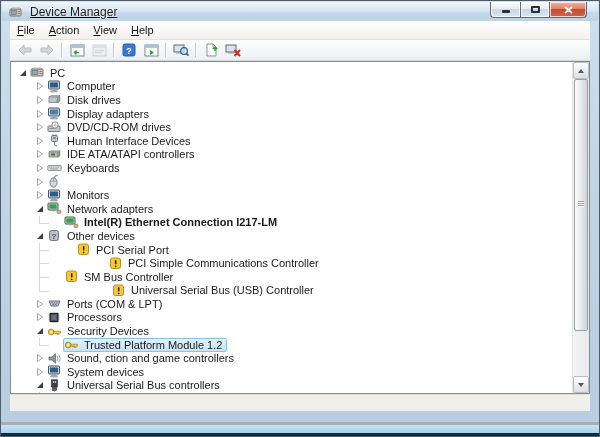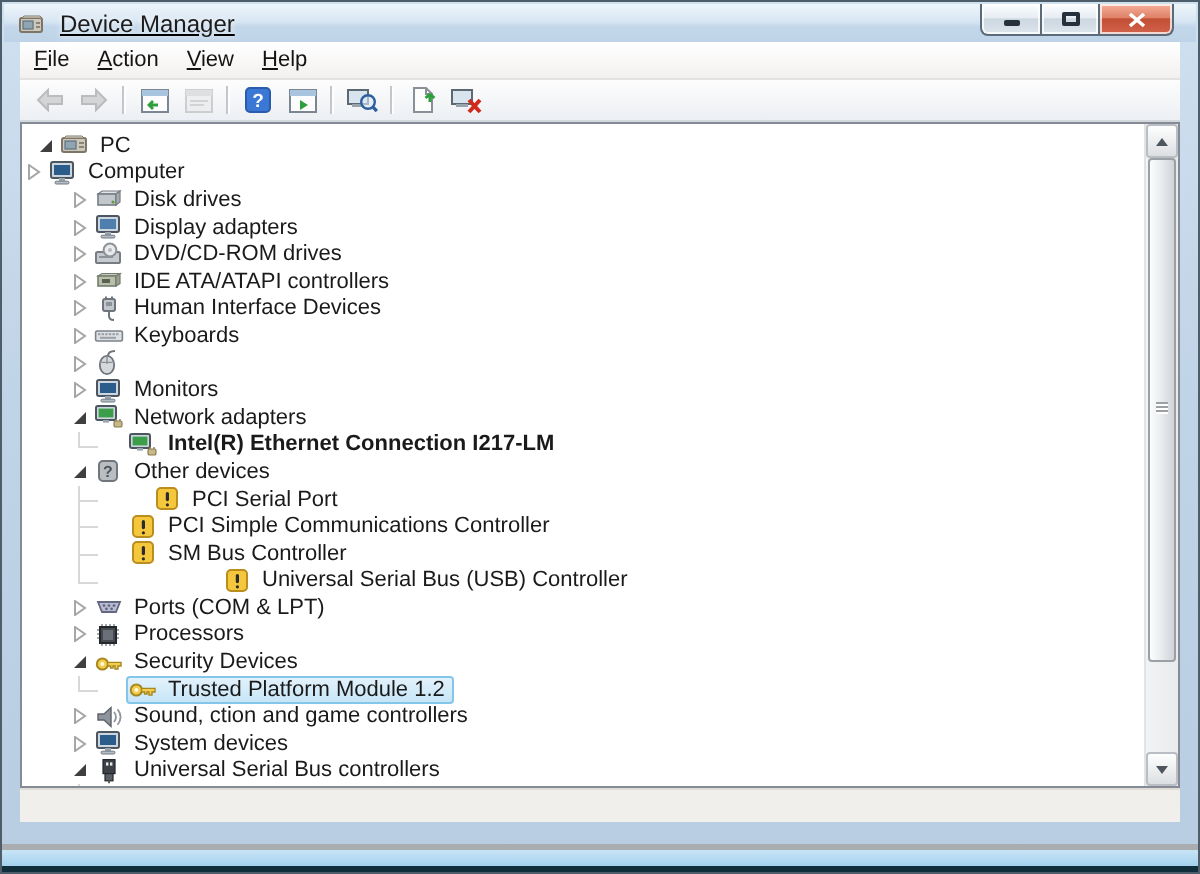--- a/index.html
+++ b/index.html
@@ -196,21 +196,21 @@
                   <rect x="1" y="3" width="12" height="7" rx="1" fill="#cfc7ba" stroke="#7d7668"></rect>
                   <rect x="2.5" y="4.5" width="5.5" height="4" fill="#8fa6b2" stroke="#5d7280" stroke-width=".6"></rect>
                   <rect x="9.5" y="5" width="2.5" height="1" fill="#8a8478"></rect>
                   <rect x="9.5" y="7" width="2.5" height="1" fill="#8a8478"></rect>
                   <path d="M3 2 h8 l1 1 h-10 z" fill="#e8e2d6" stroke="#7d7668" stroke-width=".5"></path>
                 </svg>
               </span>
               <span class="row-label">PC</span>
             </span>
           </div>
-          <div class="tree-row" style="">
+          <div class="tree-row" style="padding-left: 23px;">
             <span class="arrow-slot">
               <svg width="8" height="8" viewBox="0 0 8 8">
                 <path d="M1.5 0.5 L6.5 4 L1.5 7.5 Z" fill="#ffffff" stroke="#a6a6a6"></path>
               </svg>
             </span>
             <span class="sel-wrap">
               <span class="row-icon">
                 <svg width="15" height="13" viewBox="0 0 15 13">
                   <rect x="1.5" y="1" width="11" height="8" rx="1" fill="#cdd6de" stroke="#4c5660"></rect>
                   <rect x="3" y="2.5" width="8" height="5" fill="#2a5d8c"></rect>
@@ -277,45 +277,45 @@
           </div>
           <div class="tree-row" style="padding-left: 23px;">
             <span class="arrow-slot">
               <svg width="8" height="8" viewBox="0 0 8 8">
                 <path d="M1.5 0.5 L6.5 4 L1.5 7.5 Z" fill="#ffffff" stroke="#a6a6a6"></path>
               </svg>
             </span>
             <span class="sel-wrap">
               <span class="row-icon">
                 <svg width="15" height="13" viewBox="0 0 15 13">
+                  <rect x="4.5" y="1.5" width="6" height="6" rx="1" fill="#c2c7cc" stroke="#6e747b"></rect>
+                  <path d="M6 1.5 V0.3 M9 1.5 V0.3" stroke="#6e747b"></path>
+                  <path d="M7.5 7.5 V10 q0 2 2.5 2" stroke="#6e747b" fill="none"></path>
+                  <rect x="6" y="3" width="3" height="2" fill="#8d9298"></rect>
+                </svg>
+              </span>
+              <span class="row-label">Human Interface Devices</span>
+            </span>
+          </div>
+          <div class="tree-row" style="padding-left: 23px;">
+            <span class="arrow-slot">
+              <svg width="8" height="8" viewBox="0 0 8 8">
+                <path d="M1.5 0.5 L6.5 4 L1.5 7.5 Z" fill="#ffffff" stroke="#a6a6a6"></path>
+              </svg>
+            </span>
+            <span class="sel-wrap">
+              <span class="row-icon">
+                <svg width="15" height="13" viewBox="0 0 15 13">
                   <path d="M2 4 L4 2.8 H13 L11 4 Z" fill="#dfe3d9" stroke="#767c6e" stroke-width=".6"></path>
                   <rect x="2" y="4" width="9" height="5" fill="#b8c0ac" stroke="#767c6e" stroke-width=".8"></rect>
                   <path d="M11 4 L13 2.8 V7.8 L11 9 Z" fill="#9aa28e" stroke="#767c6e" stroke-width=".6"></path>
                   <rect x="4" y="5.5" width="4" height="2" fill="#5a6150"></rect>
                 </svg>
               </span>
               <span class="row-label">IDE ATA/ATAPI controllers</span>
-            </span>
-          </div>
-          <div class="tree-row" style="padding-left: 23px;">
-            <span class="arrow-slot">
-              <svg width="8" height="8" viewBox="0 0 8 8">
-                <path d="M1.5 0.5 L6.5 4 L1.5 7.5 Z" fill="#ffffff" stroke="#a6a6a6"></path>
-              </svg>
-            </span>
-            <span class="sel-wrap">
-              <span class="row-icon">
-                <svg width="15" height="13" viewBox="0 0 15 13">
-                  <rect x="4.5" y="1.5" width="6" height="6" rx="1" fill="#c2c7cc" stroke="#6e747b"></rect>
-                  <path d="M6 1.5 V0.3 M9 1.5 V0.3" stroke="#6e747b"></path>
-                  <path d="M7.5 7.5 V10 q0 2 2.5 2" stroke="#6e747b" fill="none"></path>
-                  <rect x="6" y="3" width="3" height="2" fill="#8d9298"></rect>
-                </svg>
-              </span>
-              <span class="row-label">Human Interface Devices</span>
             </span>
           </div>
           <div class="tree-row" style="padding-left: 23px;">
             <span class="arrow-slot">
               <svg width="8" height="8" viewBox="0 0 8 8">
                 <path d="M1.5 0.5 L6.5 4 L1.5 7.5 Z" fill="#ffffff" stroke="#a6a6a6"></path>
               </svg>
             </span>
             <span class="sel-wrap">
               <span class="row-icon">
@@ -429,21 +429,21 @@
               <span class="row-icon">
                 <svg width="15" height="13" viewBox="0 0 15 13">
                   <rect x="2.5" y="1" width="10" height="10.5" rx="2" fill="#f5c73d" stroke="#b98d1e"></rect>
                   <rect x="6.9" y="3" width="1.6" height="4.6" rx=".8" fill="#2b2b2b"></rect>
                   <rect x="6.9" y="8.6" width="1.6" height="1.6" rx=".8" fill="#2b2b2b"></rect>
                 </svg>
               </span>
               <span class="row-label">PCI Serial Port</span>
             </span>
           </div>
-          <div class="tree-row" style="padding-left: 40px;">
+          <div class="tree-row" style="padding-left: 40px; gap: 44px;">
             <span class="connector" style="left: 28px; top: 0px; height: 13.6px;"></span>
             <span class="connector-h" style="left: 28px; top: 7px; width: 10px;"></span>
             <span class="arrow-slot"></span>
             <span class="sel-wrap">
               <span class="row-icon">
                 <svg width="15" height="13" viewBox="0 0 15 13">
                   <rect x="2.5" y="1" width="10" height="10.5" rx="2" fill="#f5c73d" stroke="#b98d1e"></rect>
                   <rect x="6.9" y="3" width="1.6" height="4.6" rx=".8" fill="#2b2b2b"></rect>
                   <rect x="6.9" y="8.6" width="1.6" height="1.6" rx=".8" fill="#2b2b2b"></rect>
                 </svg>

